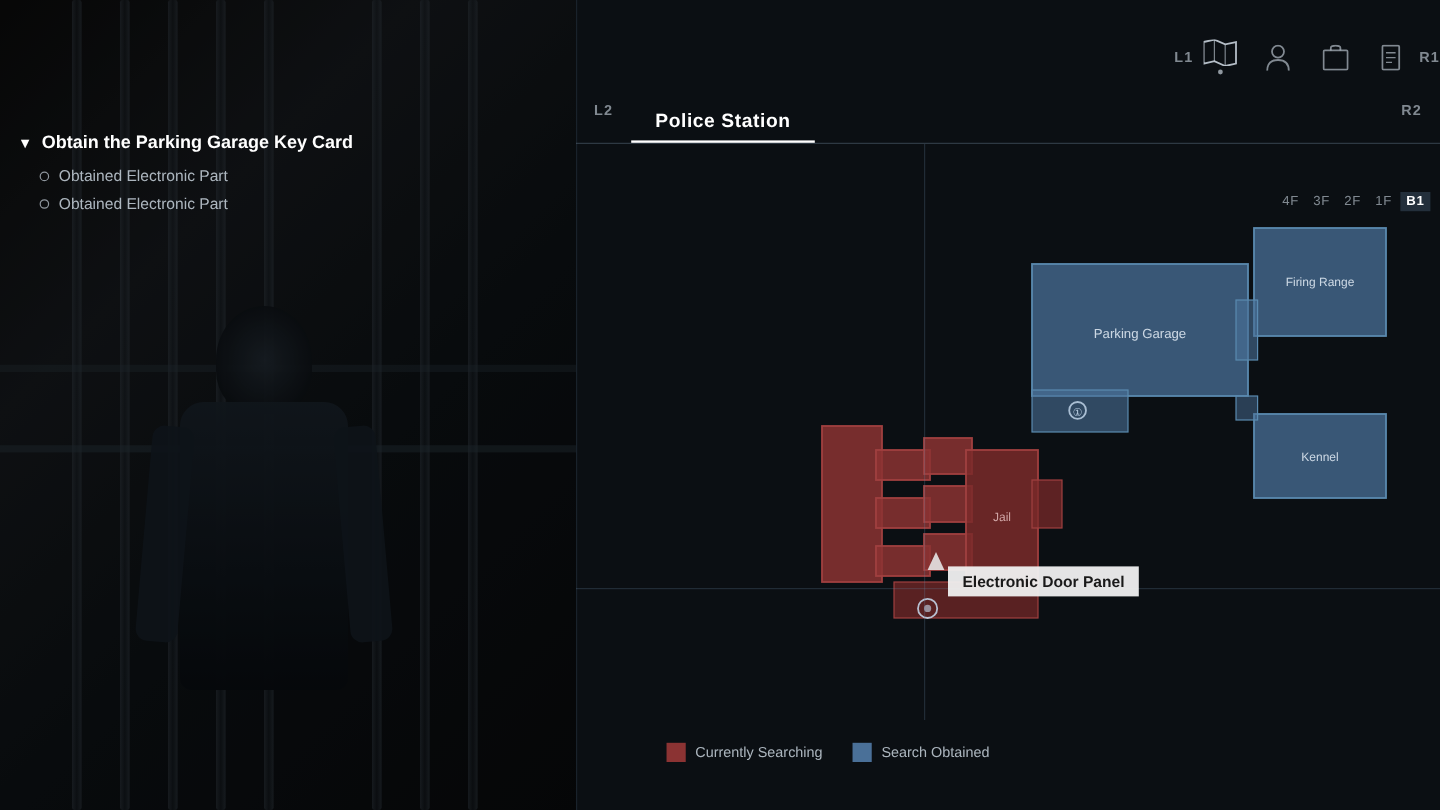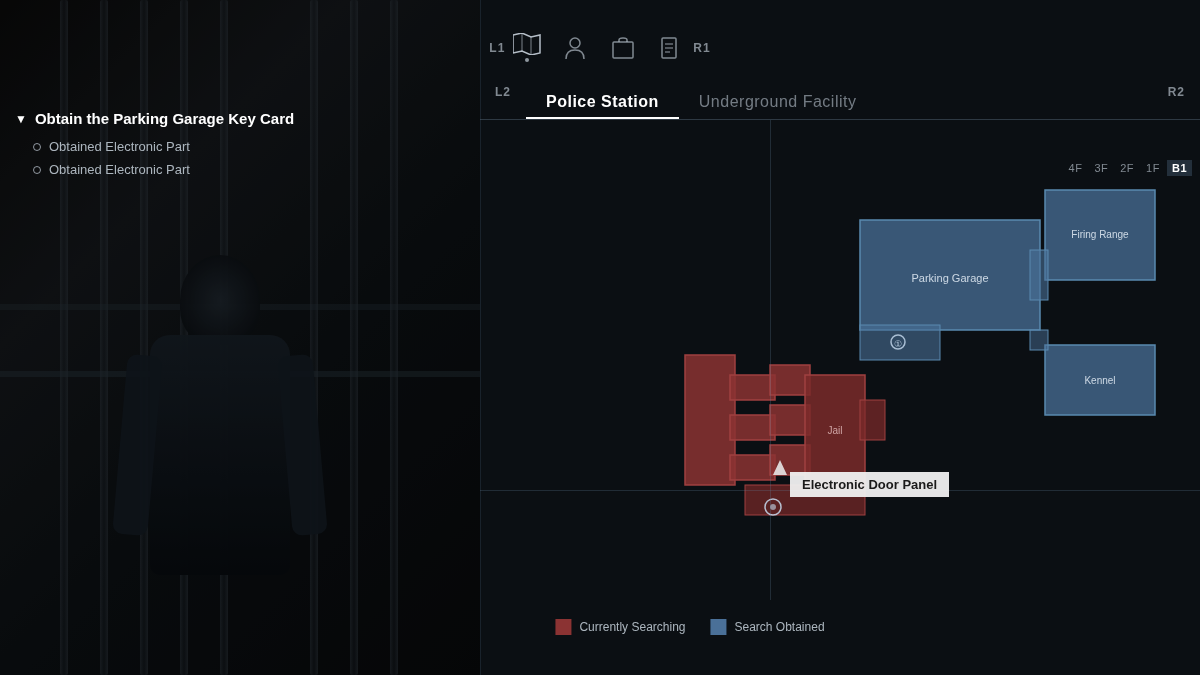--- a/index.html
+++ b/index.html
@@ -65,21 +65,21 @@
     
     .top-nav {
       position: absolute;
       top: 0;
       left: 0;
       width: 1200px;
       height: 85px;
       z-index: 10;
       display: flex;
       align-items: center;
-      justify-content: center;
+      justify-content: flex-end;
     }
 
     .nav-center {
       display: flex;
       align-items: center;
       gap: 8px;
       margin-top: 10px;
     }
 
     .nav-icon-group {
@@ -373,21 +373,20 @@
       </div>
     </div>
 
     <span class="r1-label">R1</span>
   </div>
 </div>
 
 <div class="tab-bar">
   <span class="l2-label" style="margin-left:15px; margin-right:15px;">L2</span>
   <div class="tab-item active">Police Station</div>
-  <div class="tab-item">Underground Facility</div>
   <span class="r2-label" style="margin-left:auto; margin-right:15px;">R2</span>
 </div>
 
 <div class="left-ui">
   <div class="objective-title">
     <span class="chevron-icon">▼</span>
     <span>Obtain the Parking Garage Key Card</span>
   </div>
   <div class="sub-objective">
     <div class="circle-icon"></div>

